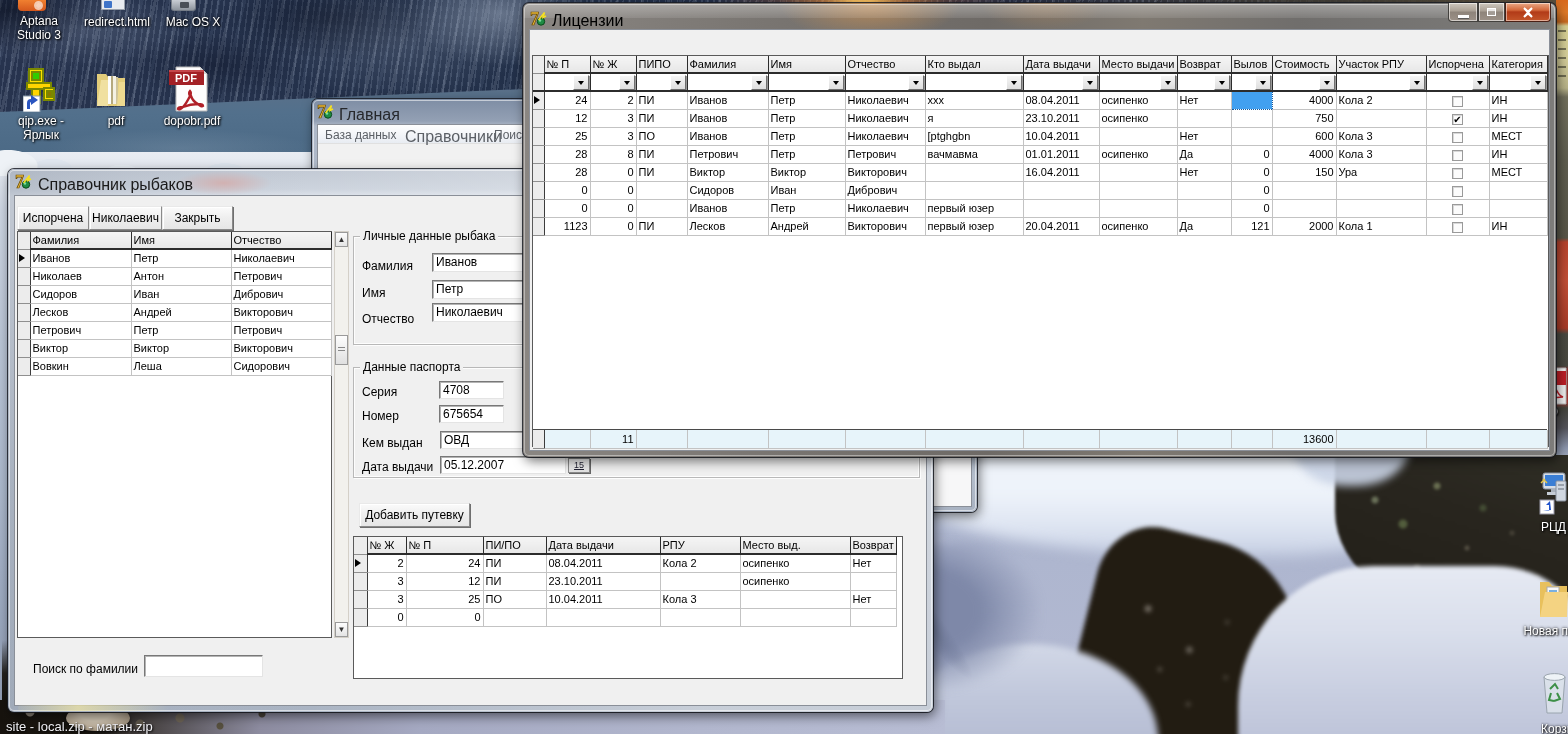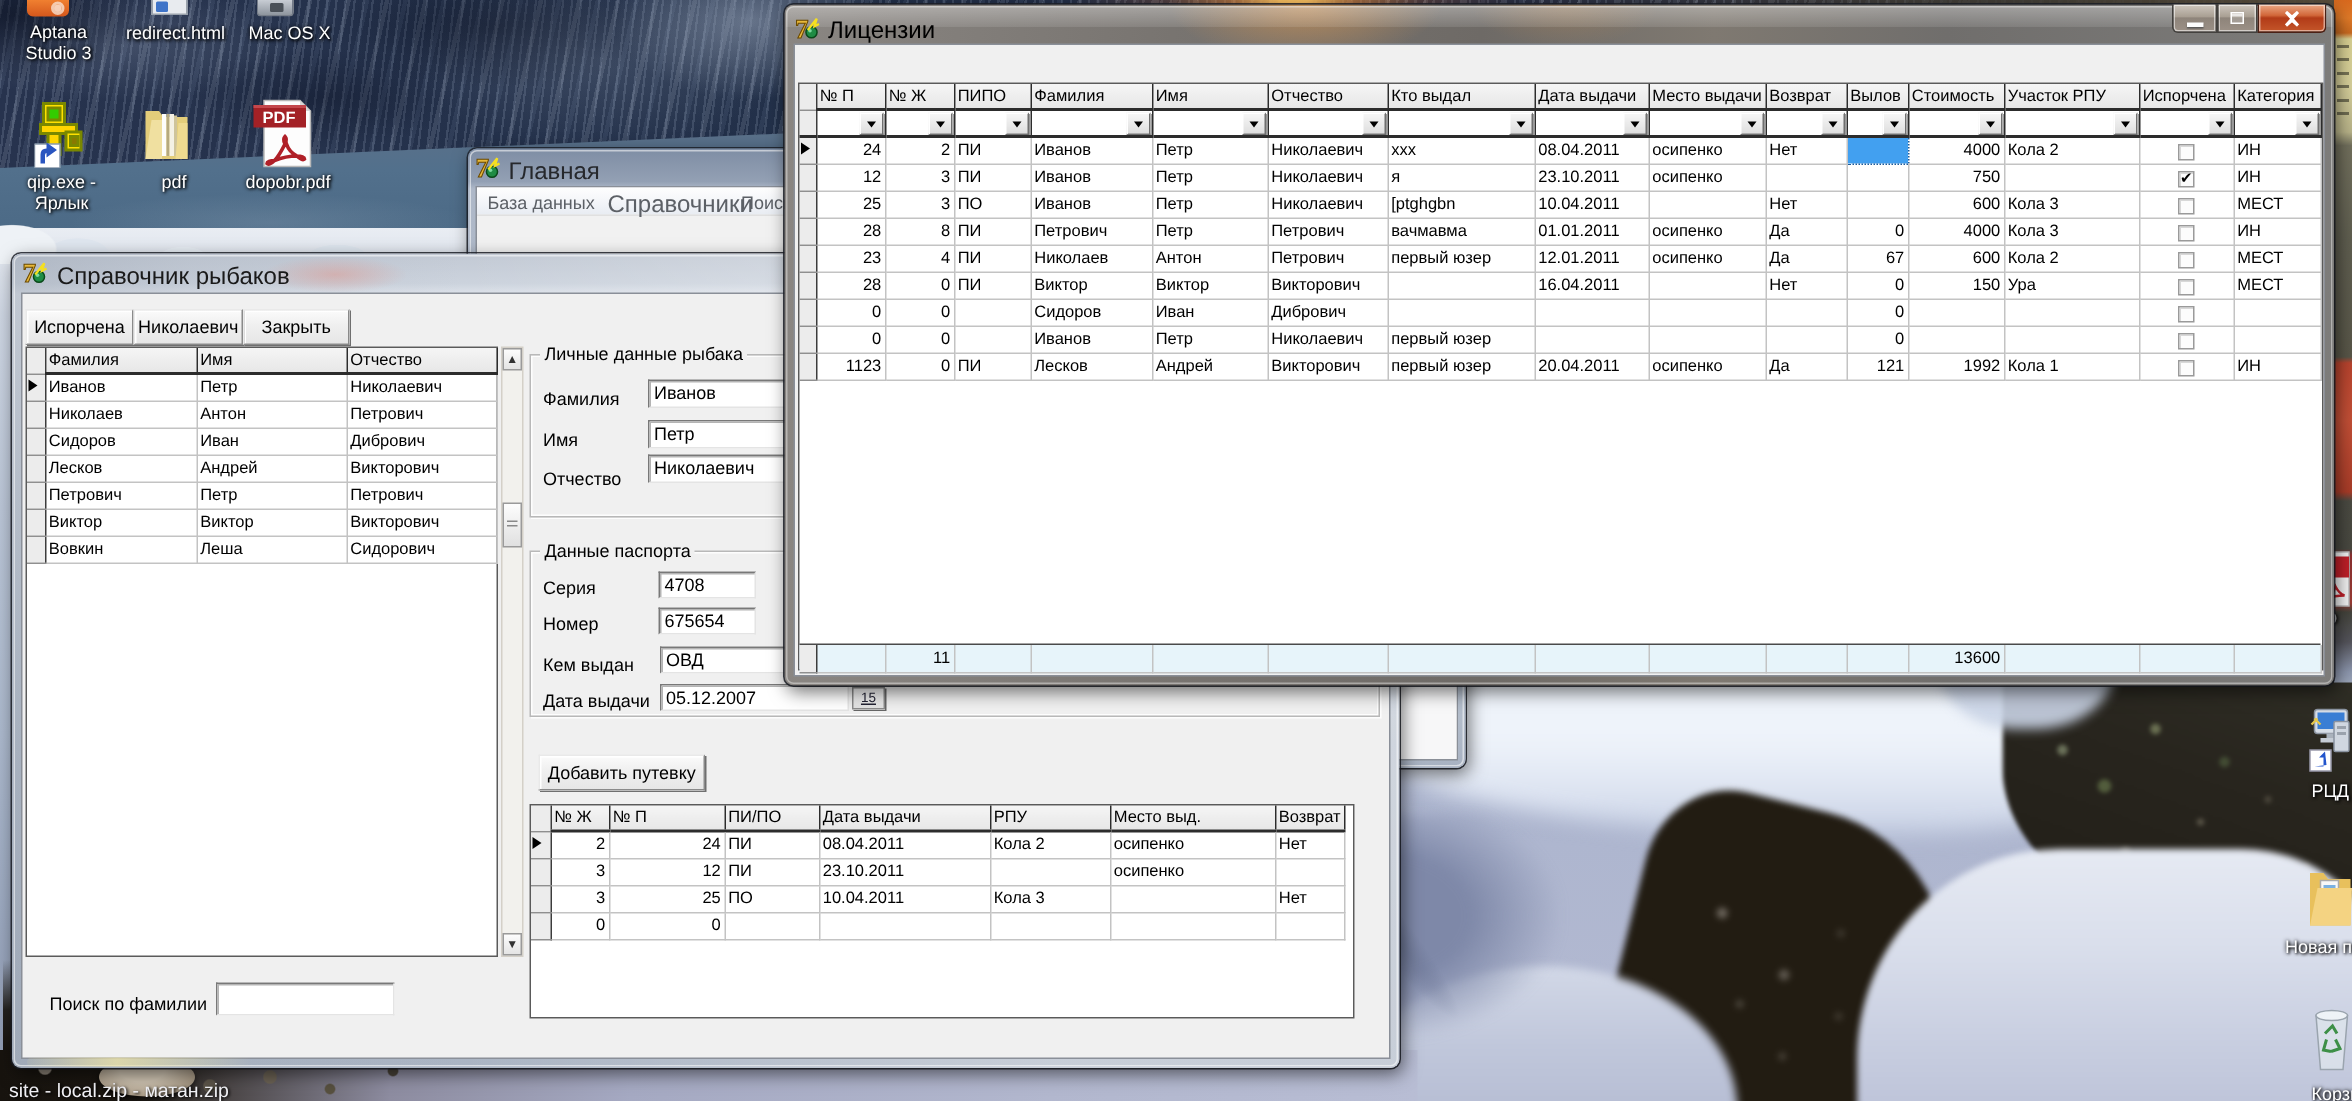--- a/index.html
+++ b/index.html
@@ -640,40 +640,20 @@
               <td class="num">0</td>
               <td class="num">4000</td>
               <td>Кола 3</td>
               <td>
                 <span class="cb"></span>
               </td>
               <td>ИН</td>
             </tr>
         <tr>
               <td class="ind"></td>
-              <td class="num">23</td>
-              <td class="num">4</td>
-              <td>ПИ</td>
-              <td>Николаев</td>
-              <td>Антон</td>
-              <td>Петрович</td>
-              <td>первый юзер</td>
-              <td>12.01.2011</td>
-              <td>осипенко</td>
-              <td>Да</td>
-              <td class="num">67</td>
-              <td class="num">600</td>
-              <td>Кола 2</td>
-              <td>
-                <span class="cb"></span>
-              </td>
-              <td>МЕСТ</td>
-            </tr>
-        <tr>
-              <td class="ind"></td>
               <td class="num">28</td>
               <td class="num">0</td>
               <td>ПИ</td>
               <td>Виктор</td>
               <td>Виктор</td>
               <td>Викторович</td>
               <td></td>
               <td>16.04.2011</td>
               <td></td>
               <td>Нет</td>
@@ -731,21 +711,21 @@
               <td class="num">0</td>
               <td>ПИ</td>
               <td>Лесков</td>
               <td>Андрей</td>
               <td>Викторович</td>
               <td>первый юзер</td>
               <td>20.04.2011</td>
               <td>осипенко</td>
               <td>Да</td>
               <td class="num">121</td>
-              <td class="num">1992</td>
+              <td class="num">2000</td>
               <td>Кола 1</td>
               <td>
                 <span class="cb"></span>
               </td>
               <td>ИН</td>
             </tr>
       </tbody>
         </table>
 
       <div class="abs" style="left:0;bottom:0;width:1014px;height:17px;border-top:1px solid #4a4a4a;background:#e7f4fa">

